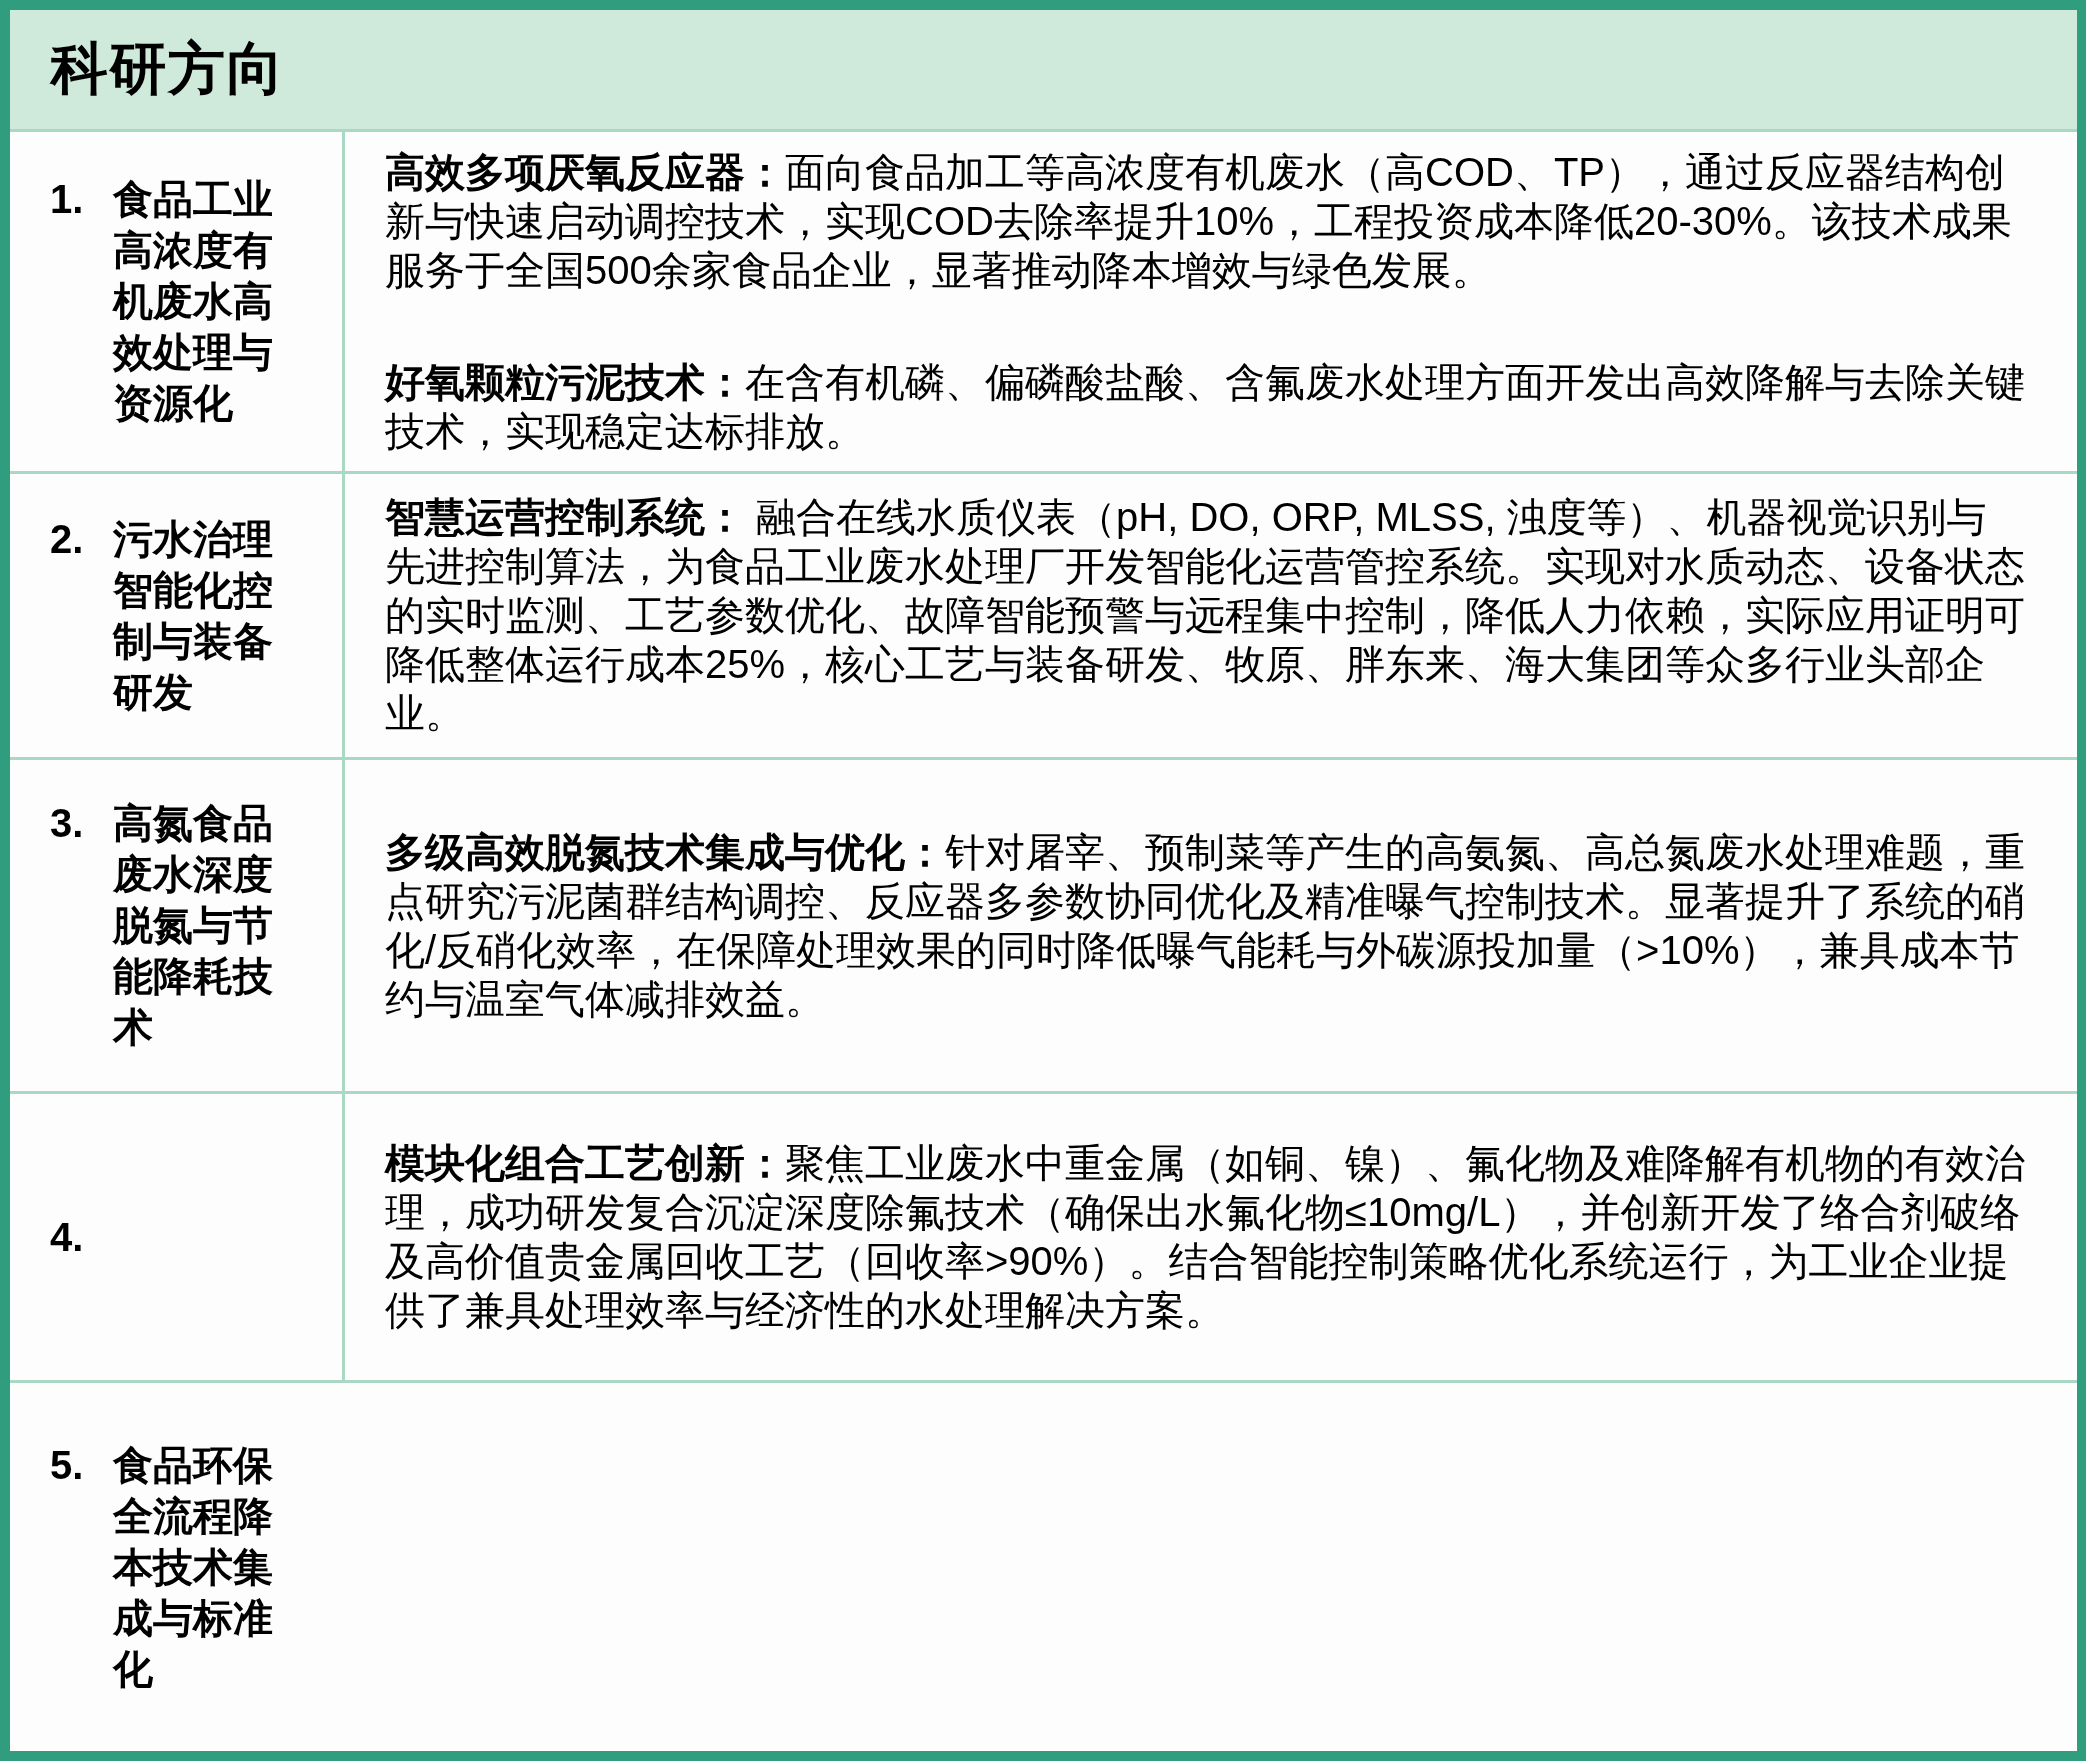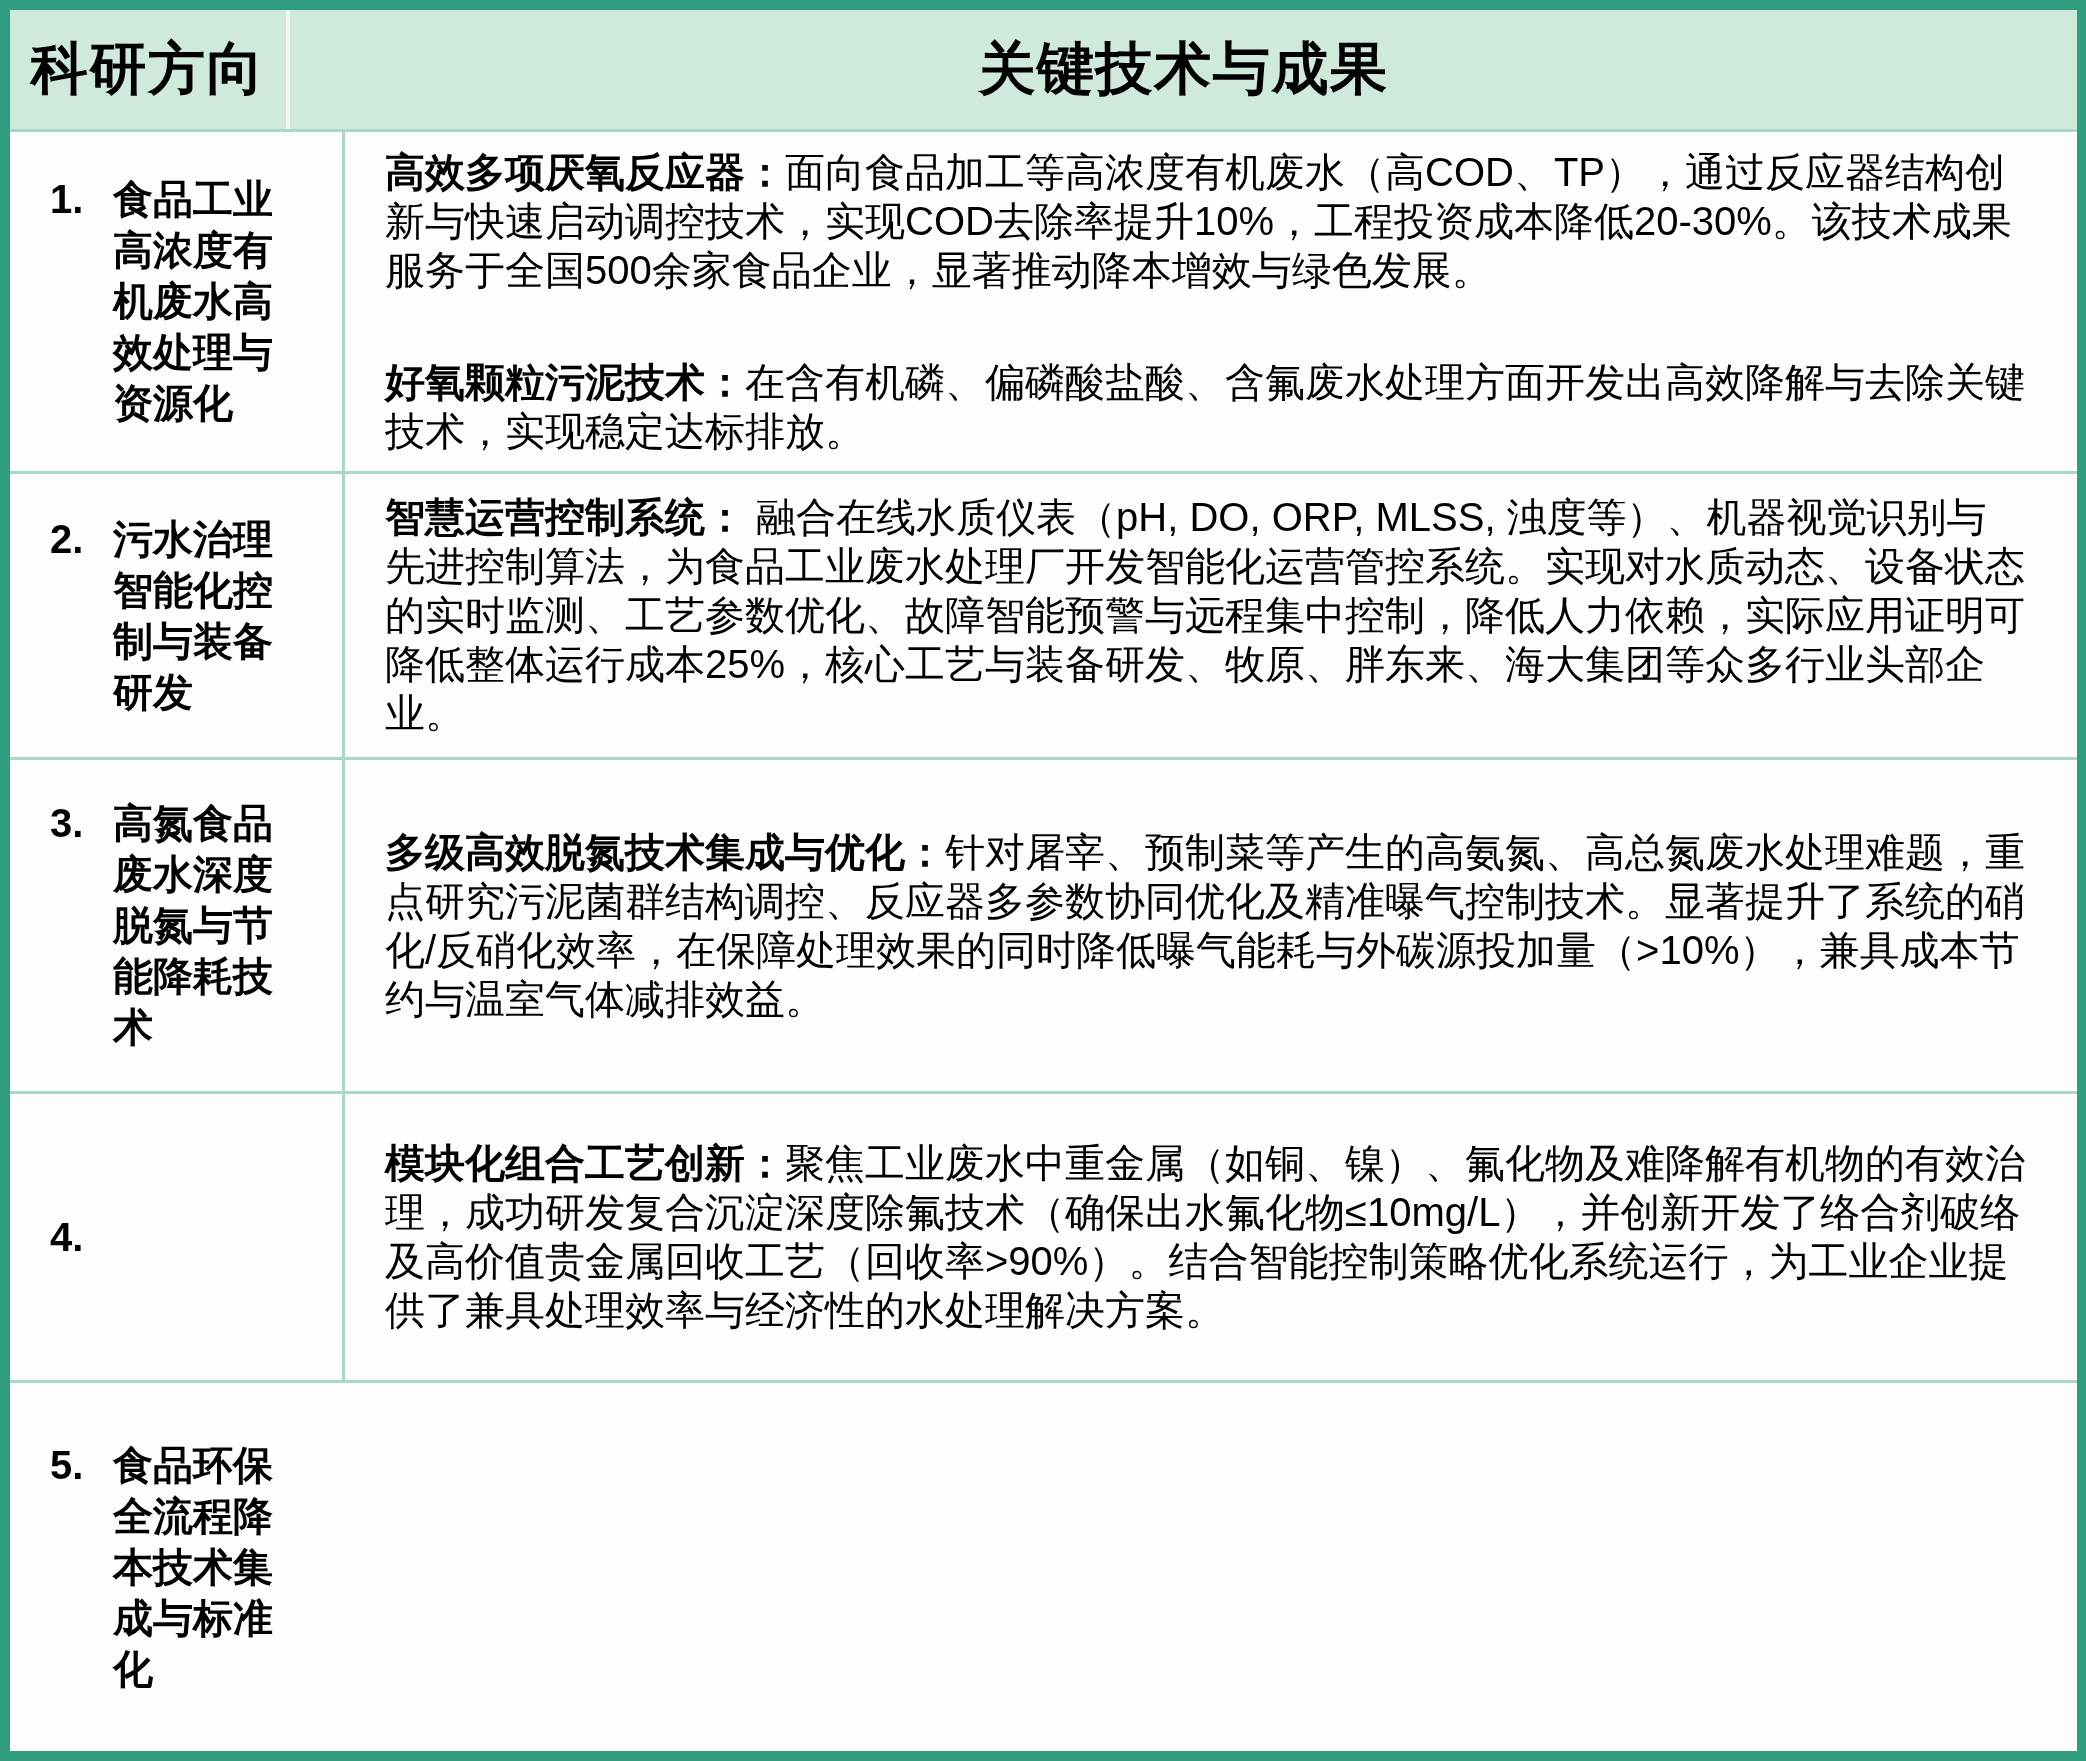--- a/index.html
+++ b/index.html
@@ -28,21 +28,21 @@
     flex:0 0 auto;
     height:119px;
     background:var(--header-bg);
     display:flex;
   }
   .hcell{
     display:flex;align-items:center;justify-content:center;
     font-weight:bold;font-size:57px;letter-spacing:1.6px;
     box-sizing:border-box;
   }
-  .hcell.left{width:276px;flex:0 0 auto;border-radius:24px;}
+  .hcell.left{width:316px;flex:0 0 auto;border-radius:24px;}
   .hcell.right{flex:1;border-left:4px solid var(--header-divider);}
   .row{
     display:flex;
     border-top:3.2px solid var(--grid);
     flex:0 0 auto;
     box-sizing:border-box;
   }
   .row.r1{height:342px;}
   .row.r2{height:286px;}
   .row.r3{height:334px;}
@@ -75,21 +75,20 @@
   }
   .para.gap{margin-top:47px;}
   .para b{font-weight:bold;}
 </style>
 </head>
 <body>
 
 <div class="table" id="research-table">
   <div class="header-row">
     <div class="hcell left">科研方向</div>
-    <div class="hcell right">关键技术与成果</div>
   </div>
 
 <div class="row r1">
     <div class="cell left">
       <div class="direction">
         <span class="num">1.</span>
         <span class="dir-text">食品工业高浓度有机废水高效处理与资源化</span>
       </div>
     </div>
     <div class="cell right">

